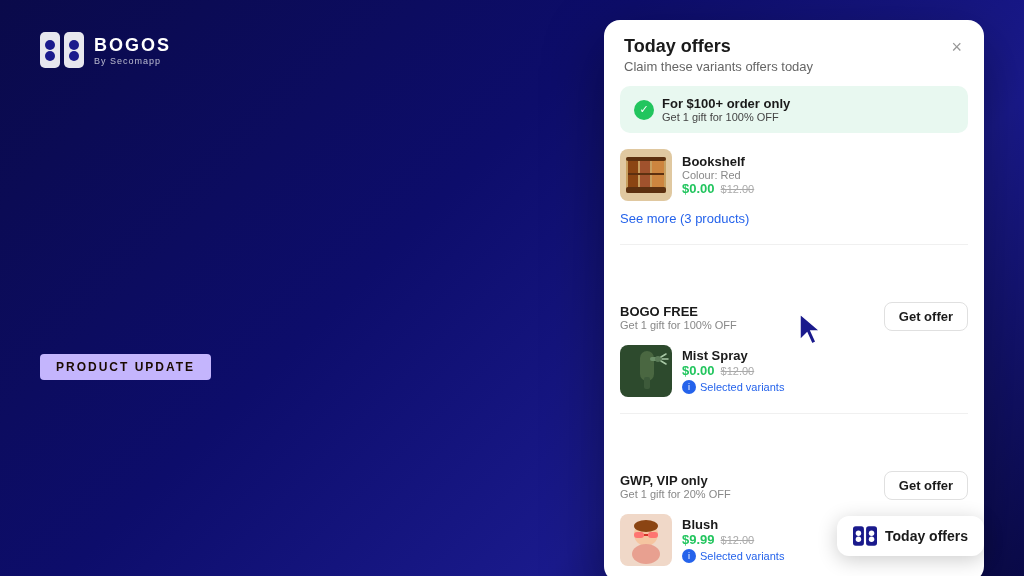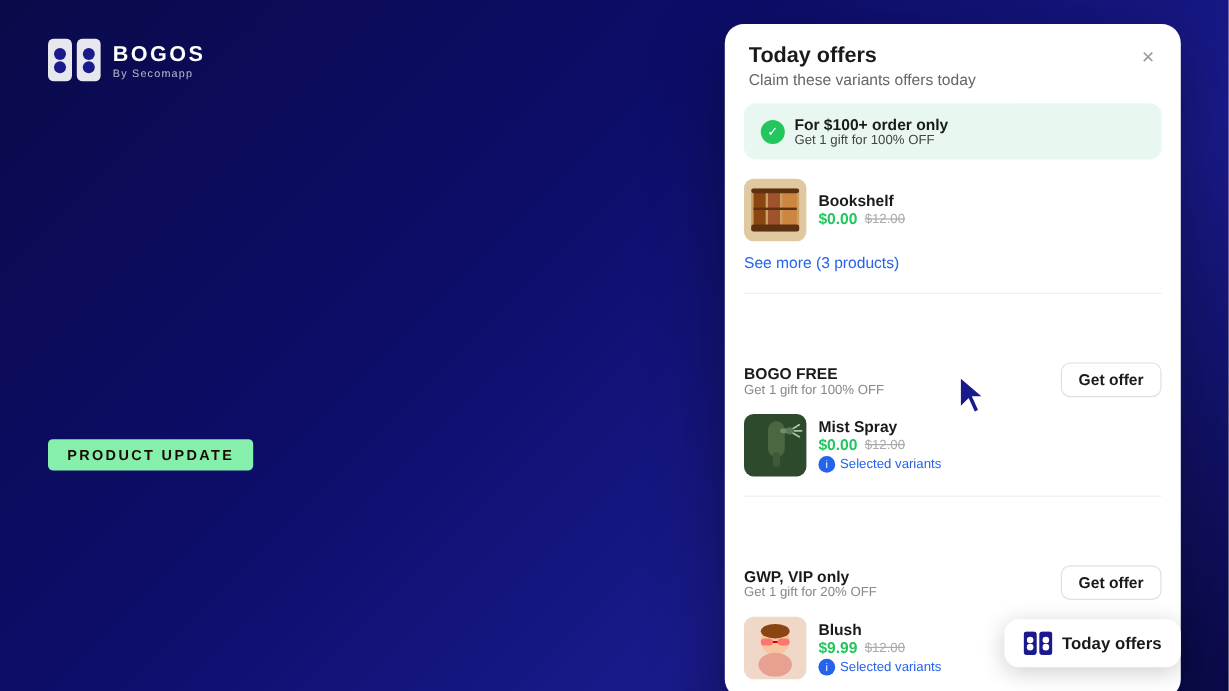--- a/index.html
+++ b/index.html
@@ -67,28 +67,28 @@
     }
     .logo-sub {
       color: rgba(255,255,255,0.7);
       font-size: 9px;
       letter-spacing: 1px;
     }
 
     
     .product-update-badge {
       display: inline-block;
-      background: #86efac;
+      background: #c4b5fd;
       color: #1a0a00;
       font-size: 12px;
       font-weight: 800;
       letter-spacing: 2px;
       padding: 6px 16px;
       border-radius: 4px;
-      margin-bottom: 20px;
+      margin-bottom: 32px;
       width: fit-content;
     }
 
     
     .headline {
       margin-bottom: 20px;
     }
     .headline-top {
       color: white;
       font-size: 46px;
@@ -402,20 +402,21 @@
             <rect x="18" y="8" width="10" height="32" fill="#a0522d"></rect>
             <rect x="30" y="8" width="12" height="32" fill="#cd853f"></rect>
             <rect x="4" y="36" width="40" height="6" rx="2" fill="#5c3010"></rect>
             <rect x="4" y="6" width="40" height="4" rx="2" fill="#5c3010"></rect>
 
             <rect x="6" y="22" width="36" height="2" fill="#5c3010"></rect>
           </svg>
         </div>
         <div class="product-info">
           <div class="product-name">Bookshelf</div>
+          <div class="product-variant">Colour: Red</div>
           <div class="product-prices">
             <span class="price-new">$0.00</span>
             <span class="price-old">$12.00</span>
           </div>
         </div>
       </div>
 
       <a class="see-more">See more (3 products)</a>
     </div>
 

